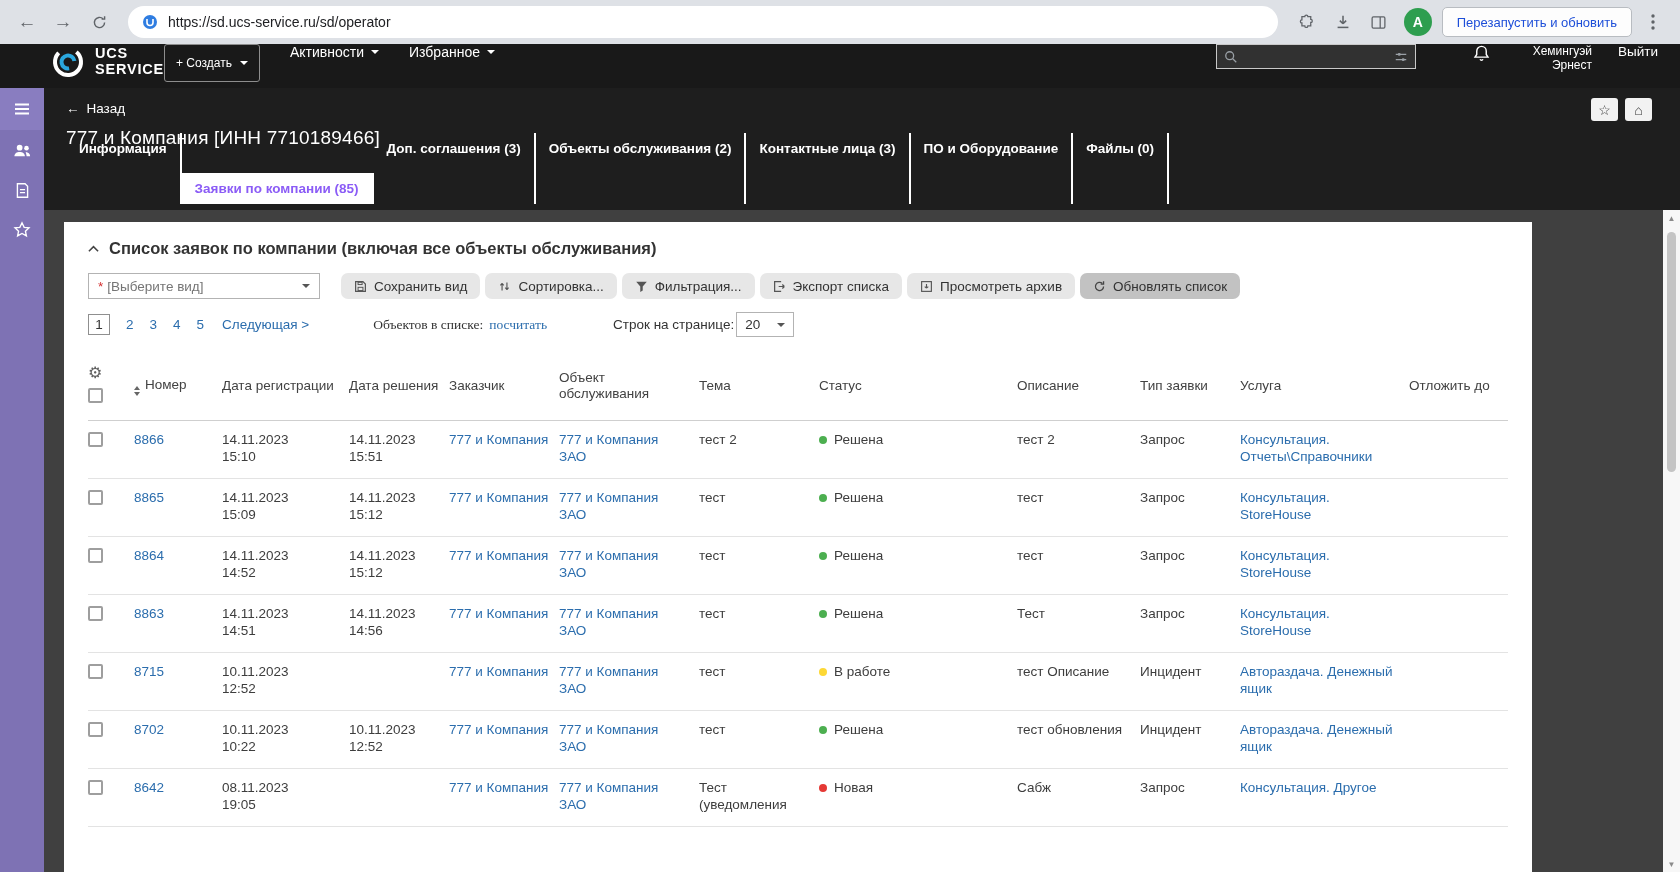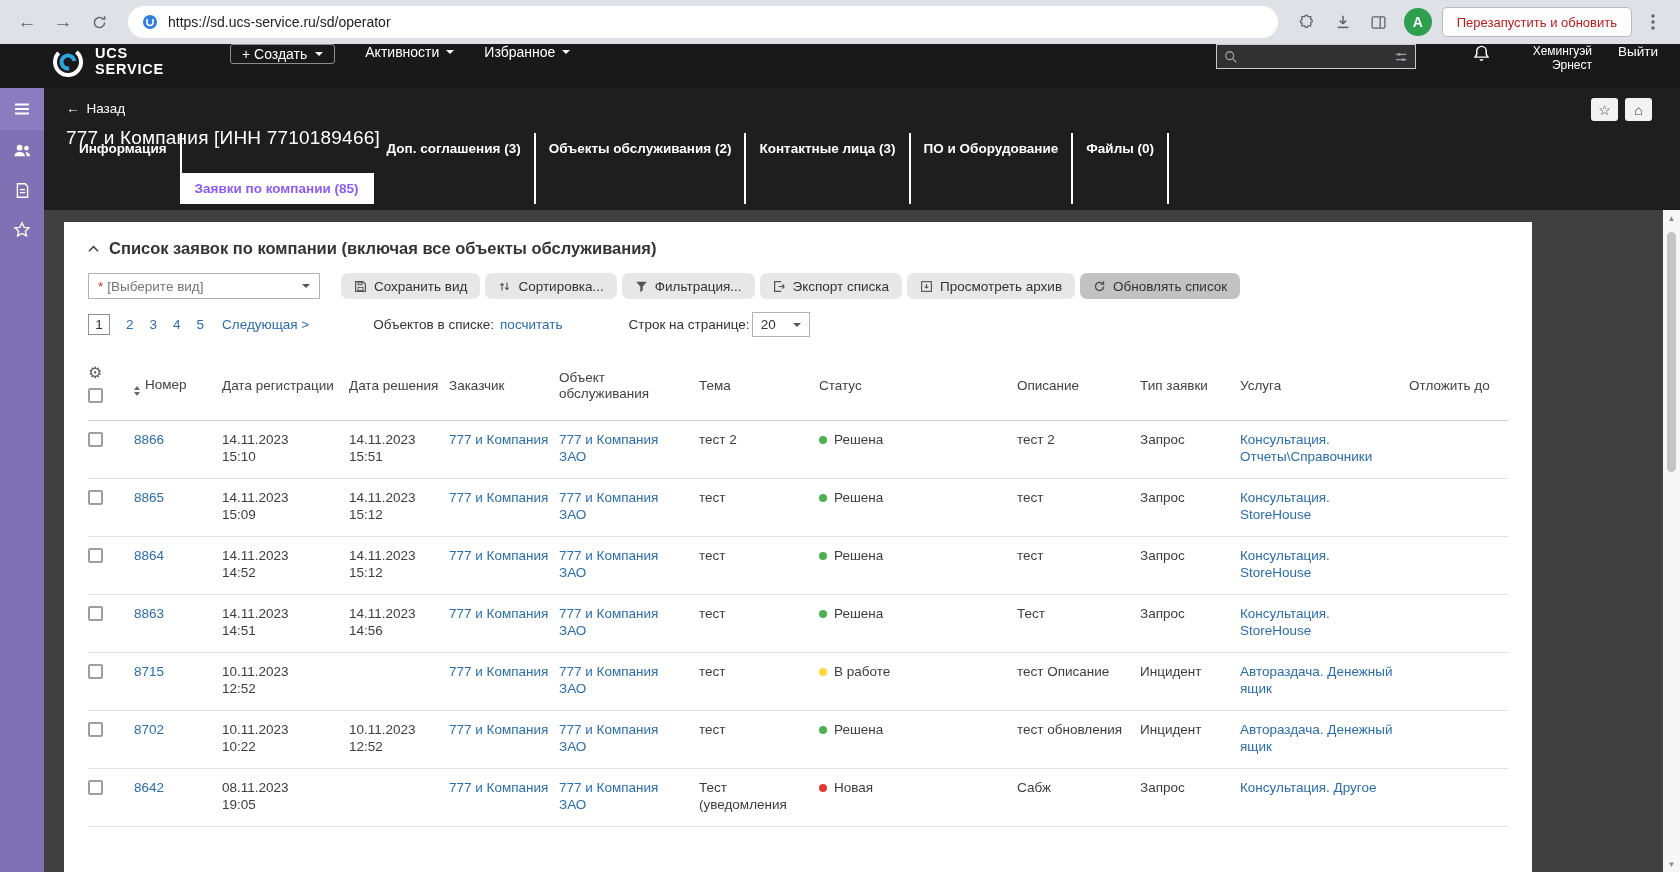--- a/index.html
+++ b/index.html
@@ -6,27 +6,27 @@
   html,body { width:1680px; height:872px; overflow:hidden; font-family:"Liberation Sans", sans-serif; background:#ebebeb; }
   #screen { position:relative; width:1680px; height:872px; }
 
   
   .browser-bar { position:absolute; top:0; left:0; width:100%; height:44px; background:#dee1e6; display:flex; align-items:center; padding:0 12px; gap:6px; }
   .nav-ic { width:30px; height:30px; display:flex; align-items:center; justify-content:center; color:#5f6368; font-size:19px; border-radius:50%; cursor:pointer; flex:0 0 auto; }
   .urlbar { flex:1 1 auto; height:32px; background:#fff; border-radius:16px; display:flex; align-items:center; padding:0 14px; gap:10px; margin:8px 8px; min-width:0; }
   .url-text { color:#202124; font-size:14px; white-space:nowrap; overflow:hidden; }
   .favicon { display:flex; align-items:center; }
   .avatar { width:28px; height:28px; border-radius:50%; background:#2e9e4f; color:#fff; font-size:14px; font-weight:bold; display:flex; align-items:center; justify-content:center; flex:0 0 auto; margin:0 4px; }
-  .restart-btn { height:30px; padding:0 14px; background:#fdfdfd; border:1px solid #b8bcc1; border-radius:5px; font-size:13px; color:#b91c1c; font-family:inherit; cursor:pointer; flex:0 0 auto; }
+  .restart-btn { height:30px; padding:0 14px; background:#fdfdfd; border:1px solid #b8bcc1; border-radius:5px; font-size:13px; color:#1d4ed8; font-family:inherit; cursor:pointer; flex:0 0 auto; }
 
   
   .app-header { position:absolute; top:44px; left:0; width:100%; height:44px; background:#191919; display:flex; align-items:flex-start; color:#fff; padding:0 22px 0 50px; }
   .logo { display:flex; align-items:center; gap:9px; }
   .logo-text { font-size:14.5px; font-weight:bold; line-height:1.1; letter-spacing:.8px; }
-  .create-btn { margin-left:66px; background:transparent; border:1px solid #8d8d8d; border-radius:3px; color:#fff; font-size:14px; padding:1px 11px; display:flex; align-items:center; gap:8px; cursor:pointer; font-family:inherit; }
+  .create-btn { background:transparent; border:1px solid #8d8d8d; border-radius:3px; color:#fff; font-size:12px; padding:11px 11px; display:flex; align-items:center; gap:8px; cursor:pointer; font-family:inherit; }
   .hmenu { margin-left:30px; font-size:14px; display:flex; align-items:center; gap:7px; cursor:pointer; }
   .caret { width:0; height:0; border:4px solid transparent; border-top-color:currentColor; margin-top:4px; }
   .search-box { margin-left:auto; width:200px; height:25px; background:#313131; border:1px solid #c9c9c9; display:flex; align-items:center; padding:0 7px; gap:6px; }
   .search-input { flex:1; background:transparent; border:none; outline:none; color:#ddd; font-size:13px; min-width:0; font-family:inherit; }
   .bell { margin-left:56px; cursor:pointer; display:flex; }
   .user-name { margin-left:42px; text-align:right; font-size:12px; line-height:1.2; }
   .logout { margin-left:26px; font-size:13.5px; cursor:pointer; }
 
   
   .side-nav { position:absolute; top:88px; left:0; width:44px; height:784px; background:#7e72b4; display:flex; flex-direction:column; align-items:center; }
@@ -53,21 +53,21 @@
   .view-select .req { color:#d32f2f; }
   .view-select .vcaret { margin-left:auto; color:#555; }
   .tbtn { height:26px; padding:0 13px; background:#e7e7e7; border:none; border-radius:7px; font-size:13.5px; color:#333; display:flex; align-items:center; gap:7px; cursor:pointer; font-family:inherit; }
   .tbtn.pressed { background:#c2c2c2; }
   .ticon { display:flex; align-items:center; }
 
   .pager-row { margin-top:13px; display:flex; align-items:center; font-size:13.5px; color:#333; }
   .page-cur { min-width:22px; height:21px; border:1px solid #8f8f8f; display:flex; align-items:center; justify-content:center; padding:0 4px; }
   .page-lnk { color:#2b6dad; text-decoration:none; margin-left:16px; cursor:pointer; }
   .next-lnk { margin-left:18px; }
-  .objects-group { margin-left:64px; display:flex; gap:6px; align-items:center; }
+  .objects-group { margin-left:64px; display:flex; gap:6px; align-items:center;font-family:Liberation Serif, serif; }
   .rows-group { margin-left:66px; display:flex; gap:2px; align-items:center; }
   .rows-select { width:58px; height:25px; border:1px solid #b3b3b3; display:flex; align-items:center; justify-content:space-between; padding:0 8px; color:#333; cursor:pointer; }
   .lnk { color:#2b6dad; text-decoration:none; cursor:pointer; }
 
   
   table { margin-top:20px; width:1420px; border-collapse:collapse; table-layout:fixed; }
   th { text-align:left; font-weight:normal; font-size:13.5px; color:#424242; vertical-align:middle; padding:8px 8px 12px 0; height:56px; line-height:1.25; border-bottom:1px solid #cfcfcf; }
   td { font-size:13.5px; color:#3d3d3d; vertical-align:top; padding:11px 10px 11px 0; line-height:1.25; border-bottom:1px solid #e3e3e3; }
   tr.data-row { height:58px; }
   .gear { font-size:16px; color:#616161; cursor:pointer; line-height:1; }

